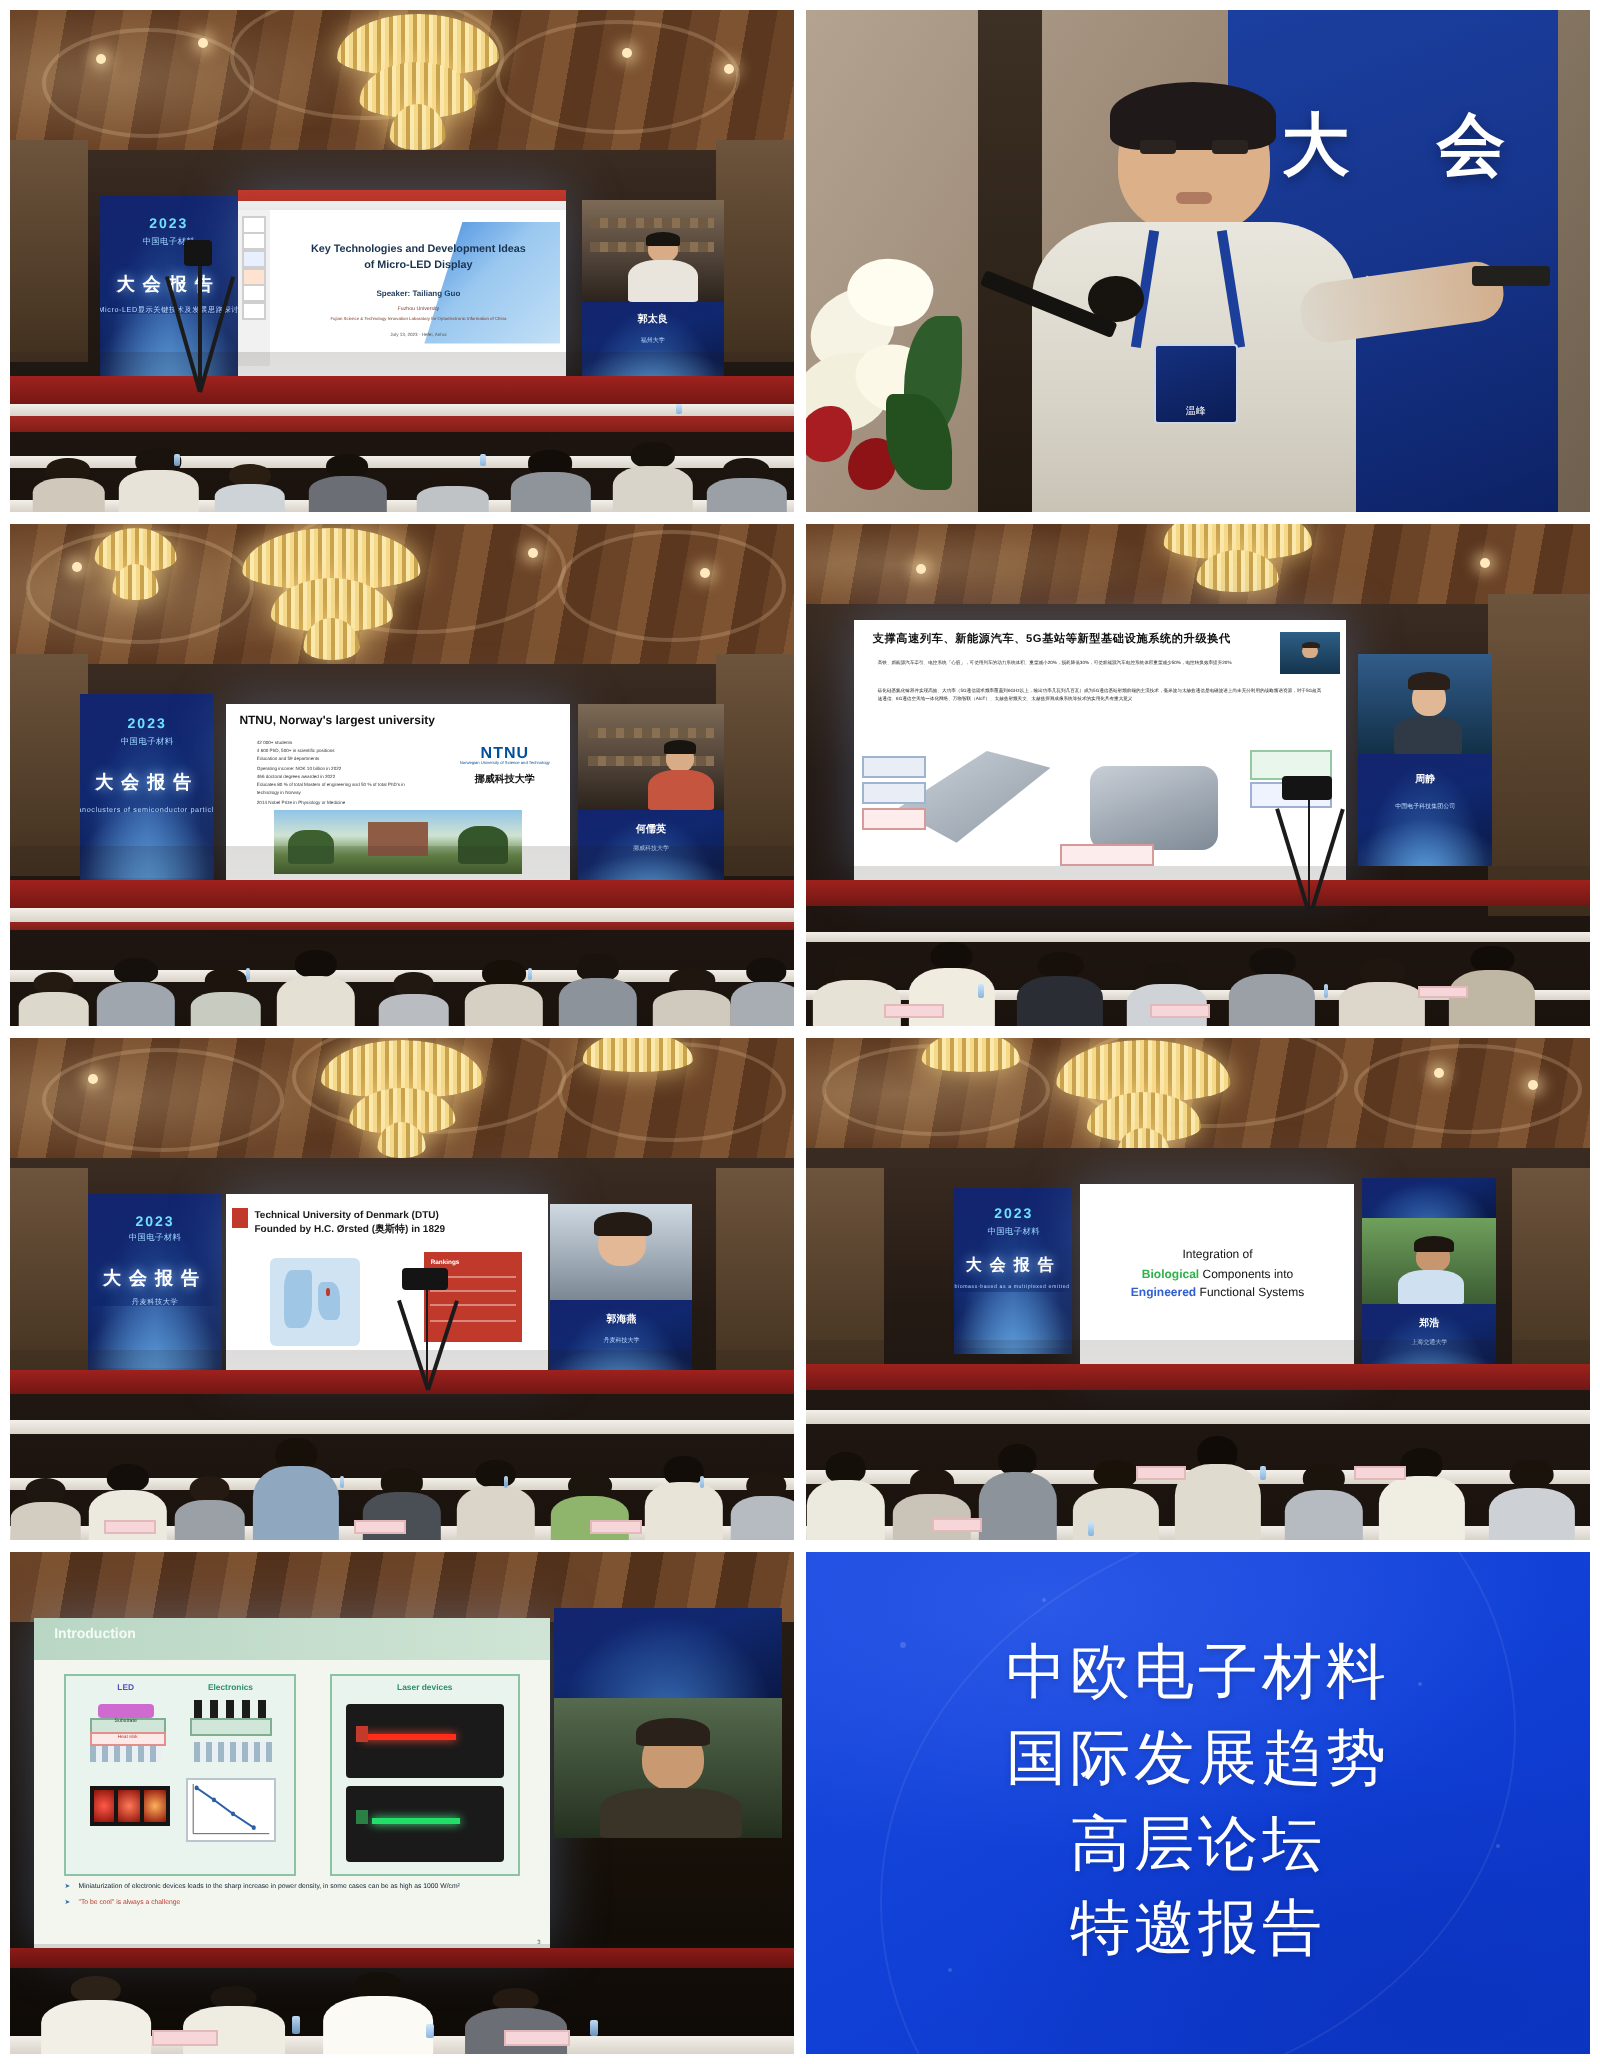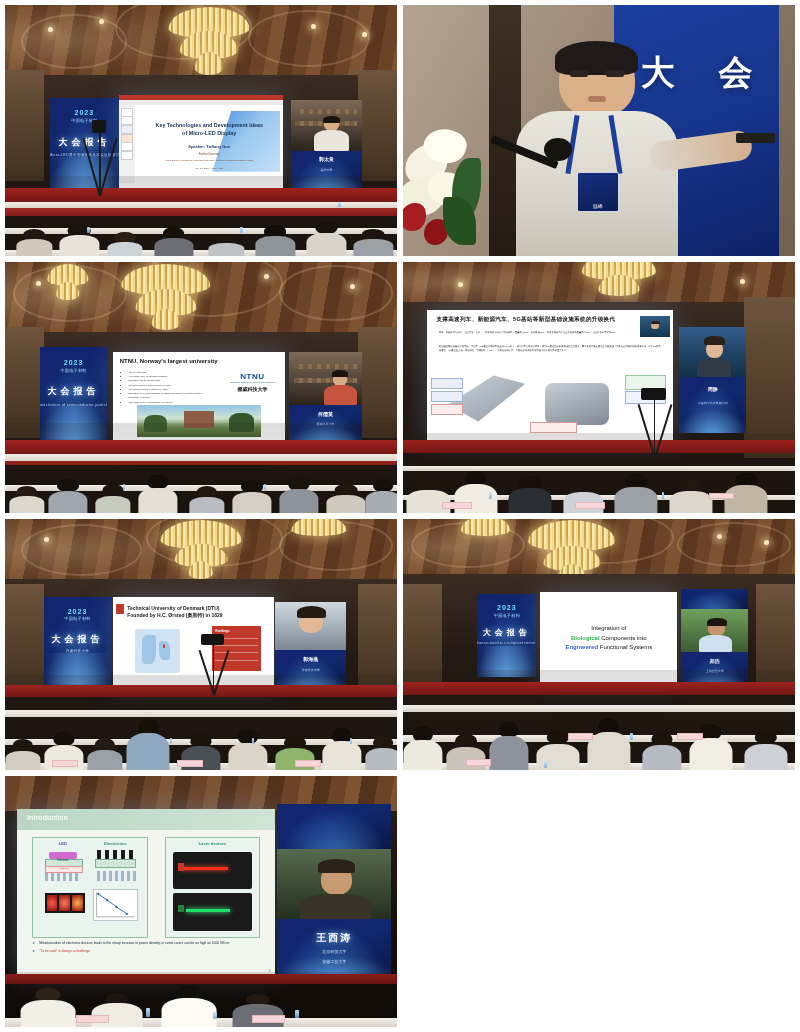--- a/index.html
+++ b/index.html
@@ -834,27 +834,20 @@
         </div>
       </div>
 
       <div class="bluebanner" style="left:69.5%;top:11%;width:29%;height:18%"></div>
       <div class="feed" style="left:69.5%;top:29%;width:29%;height:28%">
         <div style="position:absolute;inset:0;background:linear-gradient(180deg,#556a4e,#24301f)"></div>
         <div class="head" style="left:38%;top:22%;width:28%;height:44%;background:#c99a72"></div>
         <div class="hair" style="left:36%;top:14%;width:32%;height:20%;background:#2a211a"></div>
         <div class="torso" style="left:20%;top:64%;width:62%;height:36%;background:#3a3328"></div>
       </div>
-      <div class="bluebanner" style="left:69.5%;top:57%;width:29%;height:24%">
-        <div class="glow"></div>
-        <div style="position:absolute;left:0;right:0;top:20%;text-align:center;font-size:10px;color:#fff;font-weight:bold;
-             letter-spacing:2px;text-shadow:0 0 6px rgba(160,210,255,.9)">王西涛</div>
-        <div style="position:absolute;left:0;right:0;top:50%;text-align:center;font-size:4px;color:#cfe3ff">北京科技大学</div>
-        <div style="position:absolute;left:0;right:0;top:66%;text-align:center;font-size:4px;color:#cfe3ff">安徽工业大学</div>
-      </div>
 
       <div class="stage" style="top:79%;height:4%;background:linear-gradient(180deg,#9e1c18,#6f120f)"></div>
 
       <div class="audience" style="height:22%">
         <div class="deskrow" style="bottom:0;height:16%"></div>
         <div class="person" style="left:4%;width:14%;height:70%">
             <div class="h" style="top:0;width:46%;height:34%;background:#2d2218"></div>
             <div class="b" style="width:100%;height:70%;background:#f2efe6"></div>
           </div>
         <div class="person" style="left:22%;width:13%;height:62%">
@@ -871,14 +864,30 @@
           </div>
         <div class="bottle" style="left:36%;bottom:18%;height:16%;width:4px"></div>
         <div class="bottle" style="left:53%;bottom:14%;height:14%;width:4px"></div>
         <div class="bottle" style="left:74%;bottom:16%;height:15%;width:4px"></div>
         <div class="namecard" style="left:18%;bottom:8%;width:8%;height:10%"></div>
         <div class="namecard" style="left:63%;bottom:8%;width:8%;height:10%"></div>
       </div>
     </div>
   </div>
 
+  <div class="cell caption-panel">
+    <div class="cap-arc" style="left:-30%;top:-40%;width:120%;height:150%"></div>
+    <div class="cap-arc" style="right:-40%;bottom:-50%;width:130%;height:160%"></div>
+    <div class="cap-speck" style="left:12%;top:18%;width:3px;height:3px"></div>
+    <div class="cap-speck" style="left:30%;top:9%;width:2px;height:2px"></div>
+    <div class="cap-speck" style="left:78%;top:26%;width:2px;height:2px"></div>
+    <div class="cap-speck" style="left:62%;top:74%;width:3px;height:3px"></div>
+    <div class="cap-speck" style="left:18%;top:83%;width:2px;height:2px"></div>
+    <div class="cap-speck" style="left:88%;top:58%;width:2px;height:2px"></div>
+    <div class="caption-lines">
+      <div>中欧电子材料</div>
+      <div>国际发展趋势</div>
+      <div>高层论坛</div>
+      <div>特邀报告</div>
+    </div>
+  </div>
 
 </div>
 
 </body></html>

